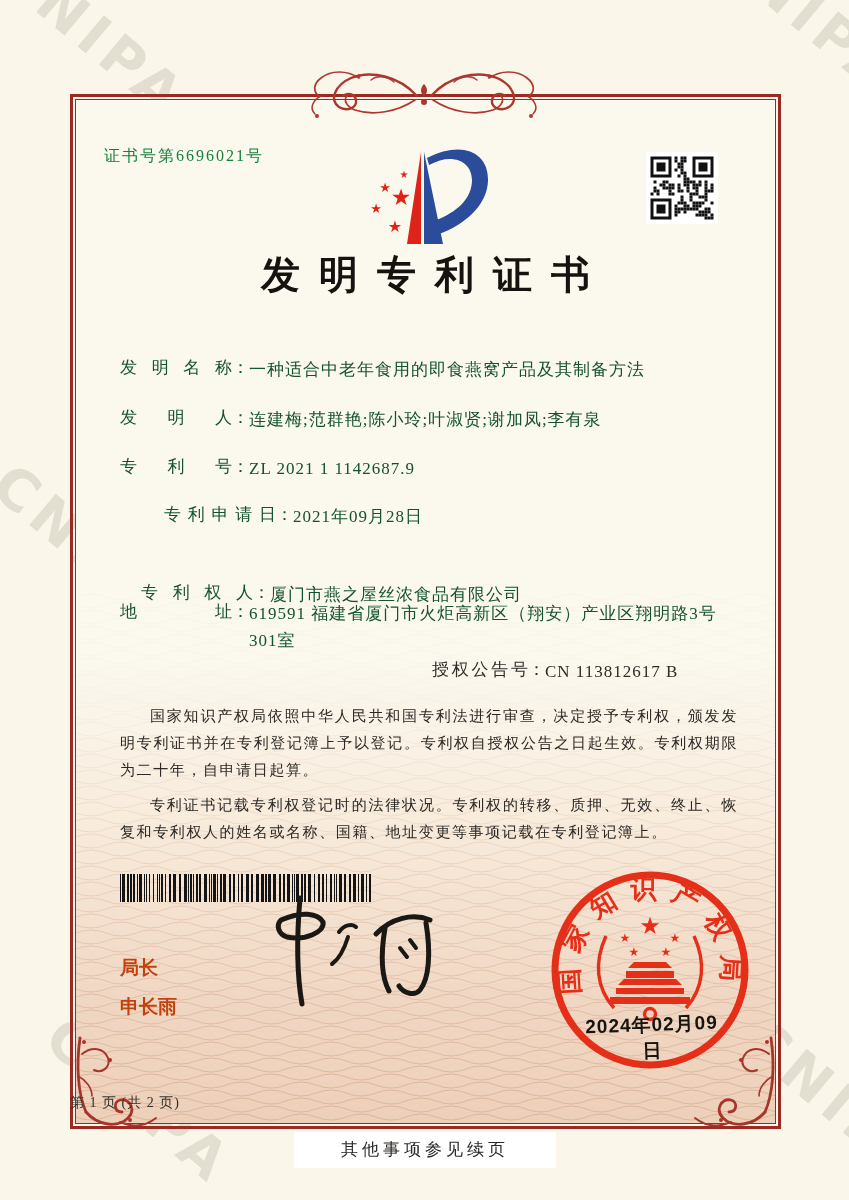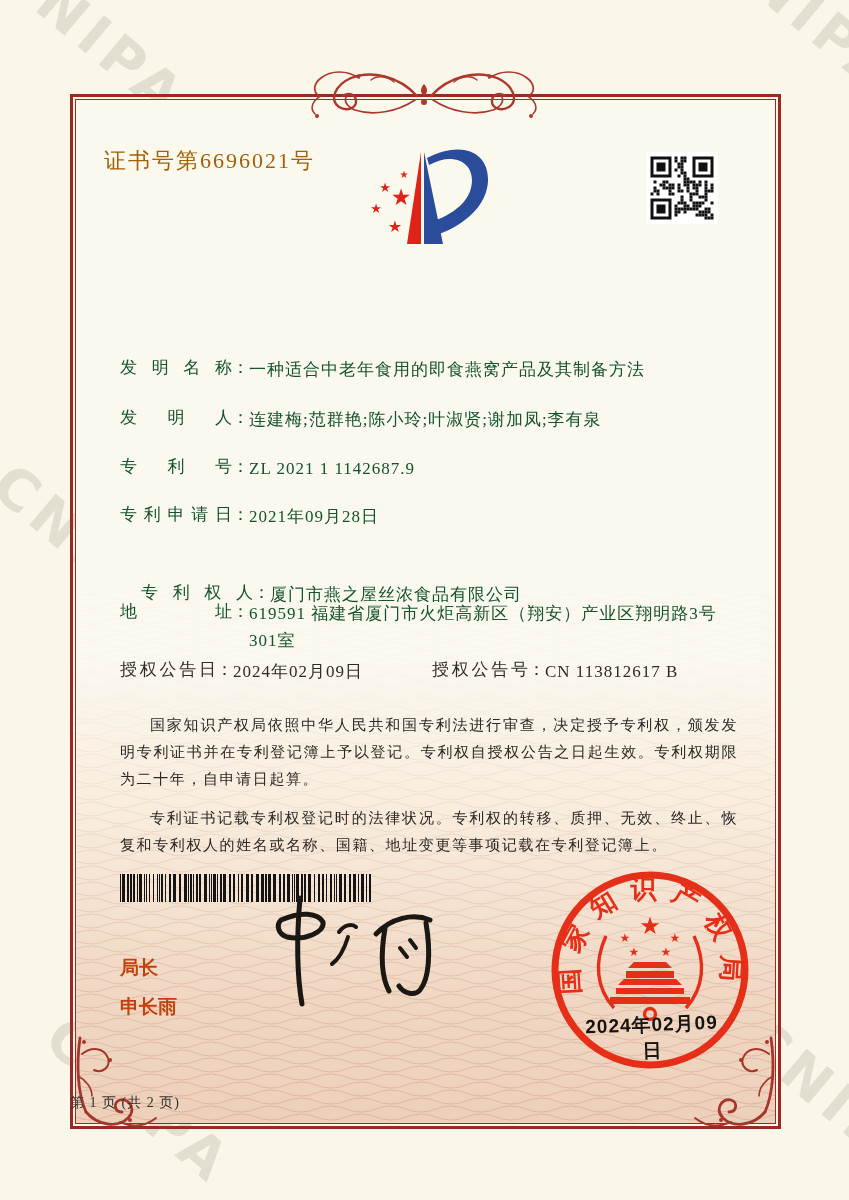--- a/index.html
+++ b/index.html
@@ -15,40 +15,40 @@
   #frame-outer{position:absolute;left:70px;top:94px;width:711px;height:1035px;
       border:3px solid #9b2a23;box-sizing:border-box;}
   #frame-inner{position:absolute;left:2px;top:2px;right:2px;bottom:2px;
       border:1px solid #9b2a23;overflow:hidden;
       background:linear-gradient(180deg,#fbf8ee 0%,#fbf8ee 55%,#f8ecdd 70%,#f0d7c3 88%,#edd0ba 100%);}
   #waves{position:absolute;left:0;bottom:0;}
 
   .orn{position:absolute;pointer-events:none;}
 
   
-  #cert-no{position:absolute;left:104px;top:146px;font-size:22px;letter-spacing:2px;color:#a16207;}
+  #cert-no{position:absolute;left:104px;top:146px;font-size:16px;letter-spacing:2px;color:#15803d;}
   #logo{position:absolute;left:360px;top:145px;}
   #qr-box{position:absolute;left:646px;top:152px;width:72px;height:72px;background:#fff;}
   #title{position:absolute;left:70px;top:248px;width:711px;text-align:center;
       font-size:39px;font-weight:bold;color:#15120f;letter-spacing:19px;text-indent:19px;}
 
   
   .field-row{position:absolute;left:120px;width:614px;font-size:17px;color:#14532d;}
   .flabel{display:inline-block;width:112px;text-align:justify;text-align-last:justify;
       vertical-align:top;letter-spacing:0;}
   .fcolon{display:inline-block;vertical-align:top;}
   .fvalue{display:inline-block;vertical-align:top;width:480px;letter-spacing:1px;line-height:27px;}
   .grant-field{position:absolute;font-size:17px;color:#2f2c28;}
   .grant-field .flabel{width:96px;}
   .grant-field .fvalue{width:auto;}
 
   
   #paras{position:absolute;left:120px;top:700px;width:618px;font-size:15px;
       color:#2b2825;line-height:27px;letter-spacing:1.6px;text-align:justify;}
-  #paras p{margin:12px 0 8px 0;text-indent:2em;}
+  #paras p{margin:3px 0 8px 0;text-indent:2em;}
 
   
   #barcode{position:absolute;left:120px;top:874px;}
   #signatory{position:absolute;left:120px;top:948px;font-family:"Liberation Sans","DejaVu Sans",sans-serif;
       font-weight:bold;font-size:19px;color:#c2410c;line-height:39px;}
   #signature{position:absolute;left:243px;top:878px;}
 
   
   #seal{position:absolute;left:548px;top:868px;}
   #seal-date{position:absolute;left:577px;top:1012px;width:150px;text-align:center;
@@ -328,33 +328,31 @@
         <rect x="10.5" y="10.5" width="9" height="9" fill="#111"></rect>
         <rect x="46.5" y="4.5" width="21" height="21" fill="#111"></rect>
         <rect x="49.5" y="7.5" width="15" height="15" fill="#fff"></rect>
         <rect x="52.5" y="10.5" width="9" height="9" fill="#111"></rect>
         <rect x="4.5" y="46.5" width="21" height="21" fill="#111"></rect>
         <rect x="7.5" y="49.5" width="15" height="15" fill="#fff"></rect>
         <rect x="10.5" y="52.5" width="9" height="9" fill="#111"></rect>
       </svg>
   </div>
 
+  <div id="title">发明专利证书</div>
 
   <div id="fields">
       <div class="field-row" style="top: 356px;"><span class="flabel">发明名称</span><span class="fcolon">：</span><span class="fvalue">一种适合中老年食用的即食燕窝产品及其制备方法</span></div>
       <div class="field-row" style="top: 406px;"><span class="flabel">发明人</span><span class="fcolon">：</span><span class="fvalue">连建梅;范群艳;陈小玲;叶淑贤;谢加凤;李有泉</span></div>
       <div class="field-row" style="top: 455px;"><span class="flabel">专利号</span><span class="fcolon">：</span><span class="fvalue">ZL 2021 1 1142687.9</span></div>
-      <div class="field-row" style="top: 503px;"><span class="flabel">专利申请日</span><span class="fcolon">：</span><span class="fvalue">2021年09月28日</span></div>
+      <div class="field-row" style="top: 503px; margin-left: 44px;"><span class="flabel">专利申请日</span><span class="fcolon">：</span><span class="fvalue">2021年09月28日</span></div>
       <div class="field-row" style="top: 581px; margin-left: 21px;"><span class="flabel">专利权人</span><span class="fcolon">：</span><span class="fvalue">厦门市燕之屋丝浓食品有限公司</span></div>
       <div class="field-row" style="top: 600px;"><span class="flabel">地址</span><span class="fcolon">：</span><span class="fvalue">619591 福建省厦门市火炬高新区（翔安）产业区翔明路3号301室</span></div>
     </div>
 
-  <div class="grant-field" style="left:120px;top:658px">
-    <span class="flabel">授权公告日</span><span class="fcolon">：</span><span class="fvalue">2024年02月09日</span>
-  </div>
   <div class="grant-field" style="left:432px;top:658px">
     <span class="flabel">授权公告号</span><span class="fcolon">：</span><span class="fvalue">CN 113812617 B</span>
   </div>
 
   <div id="paras">
     <p>国家知识产权局依照中华人民共和国专利法进行审查，决定授予专利权，颁发发明专利证书并在专利登记簿上予以登记。专利权自授权公告之日起生效。专利权期限为二十年，自申请日起算。</p>
     <p>专利证书记载专利权登记时的法律状况。专利权的转移、质押、无效、终止、恢复和专利权人的姓名或名称、国籍、地址变更等事项记载在专利登记簿上。</p>
   </div>
 
   <svg id="barcode" width="256" height="30" viewBox="0 0 256 30">
@@ -469,14 +467,15 @@
       <g stroke="#e5250e" stroke-width="3.4" fill="none">
         <path d="M58,68 C46,94 48,120 66,140"></path>
         <path d="M146,68 C158,94 156,120 138,140"></path>
         <circle cx="102" cy="146" r="5.5"></circle>
       </g>
     </g>
   </svg>
   <div id="seal-date">2024年02月09日</div>
 
   <div id="page-info">第 1 页 (共 2 页)</div>
+  <div id="footer-note">其他事项参见续页</div>
 
 </div>
 
 </body></html>

